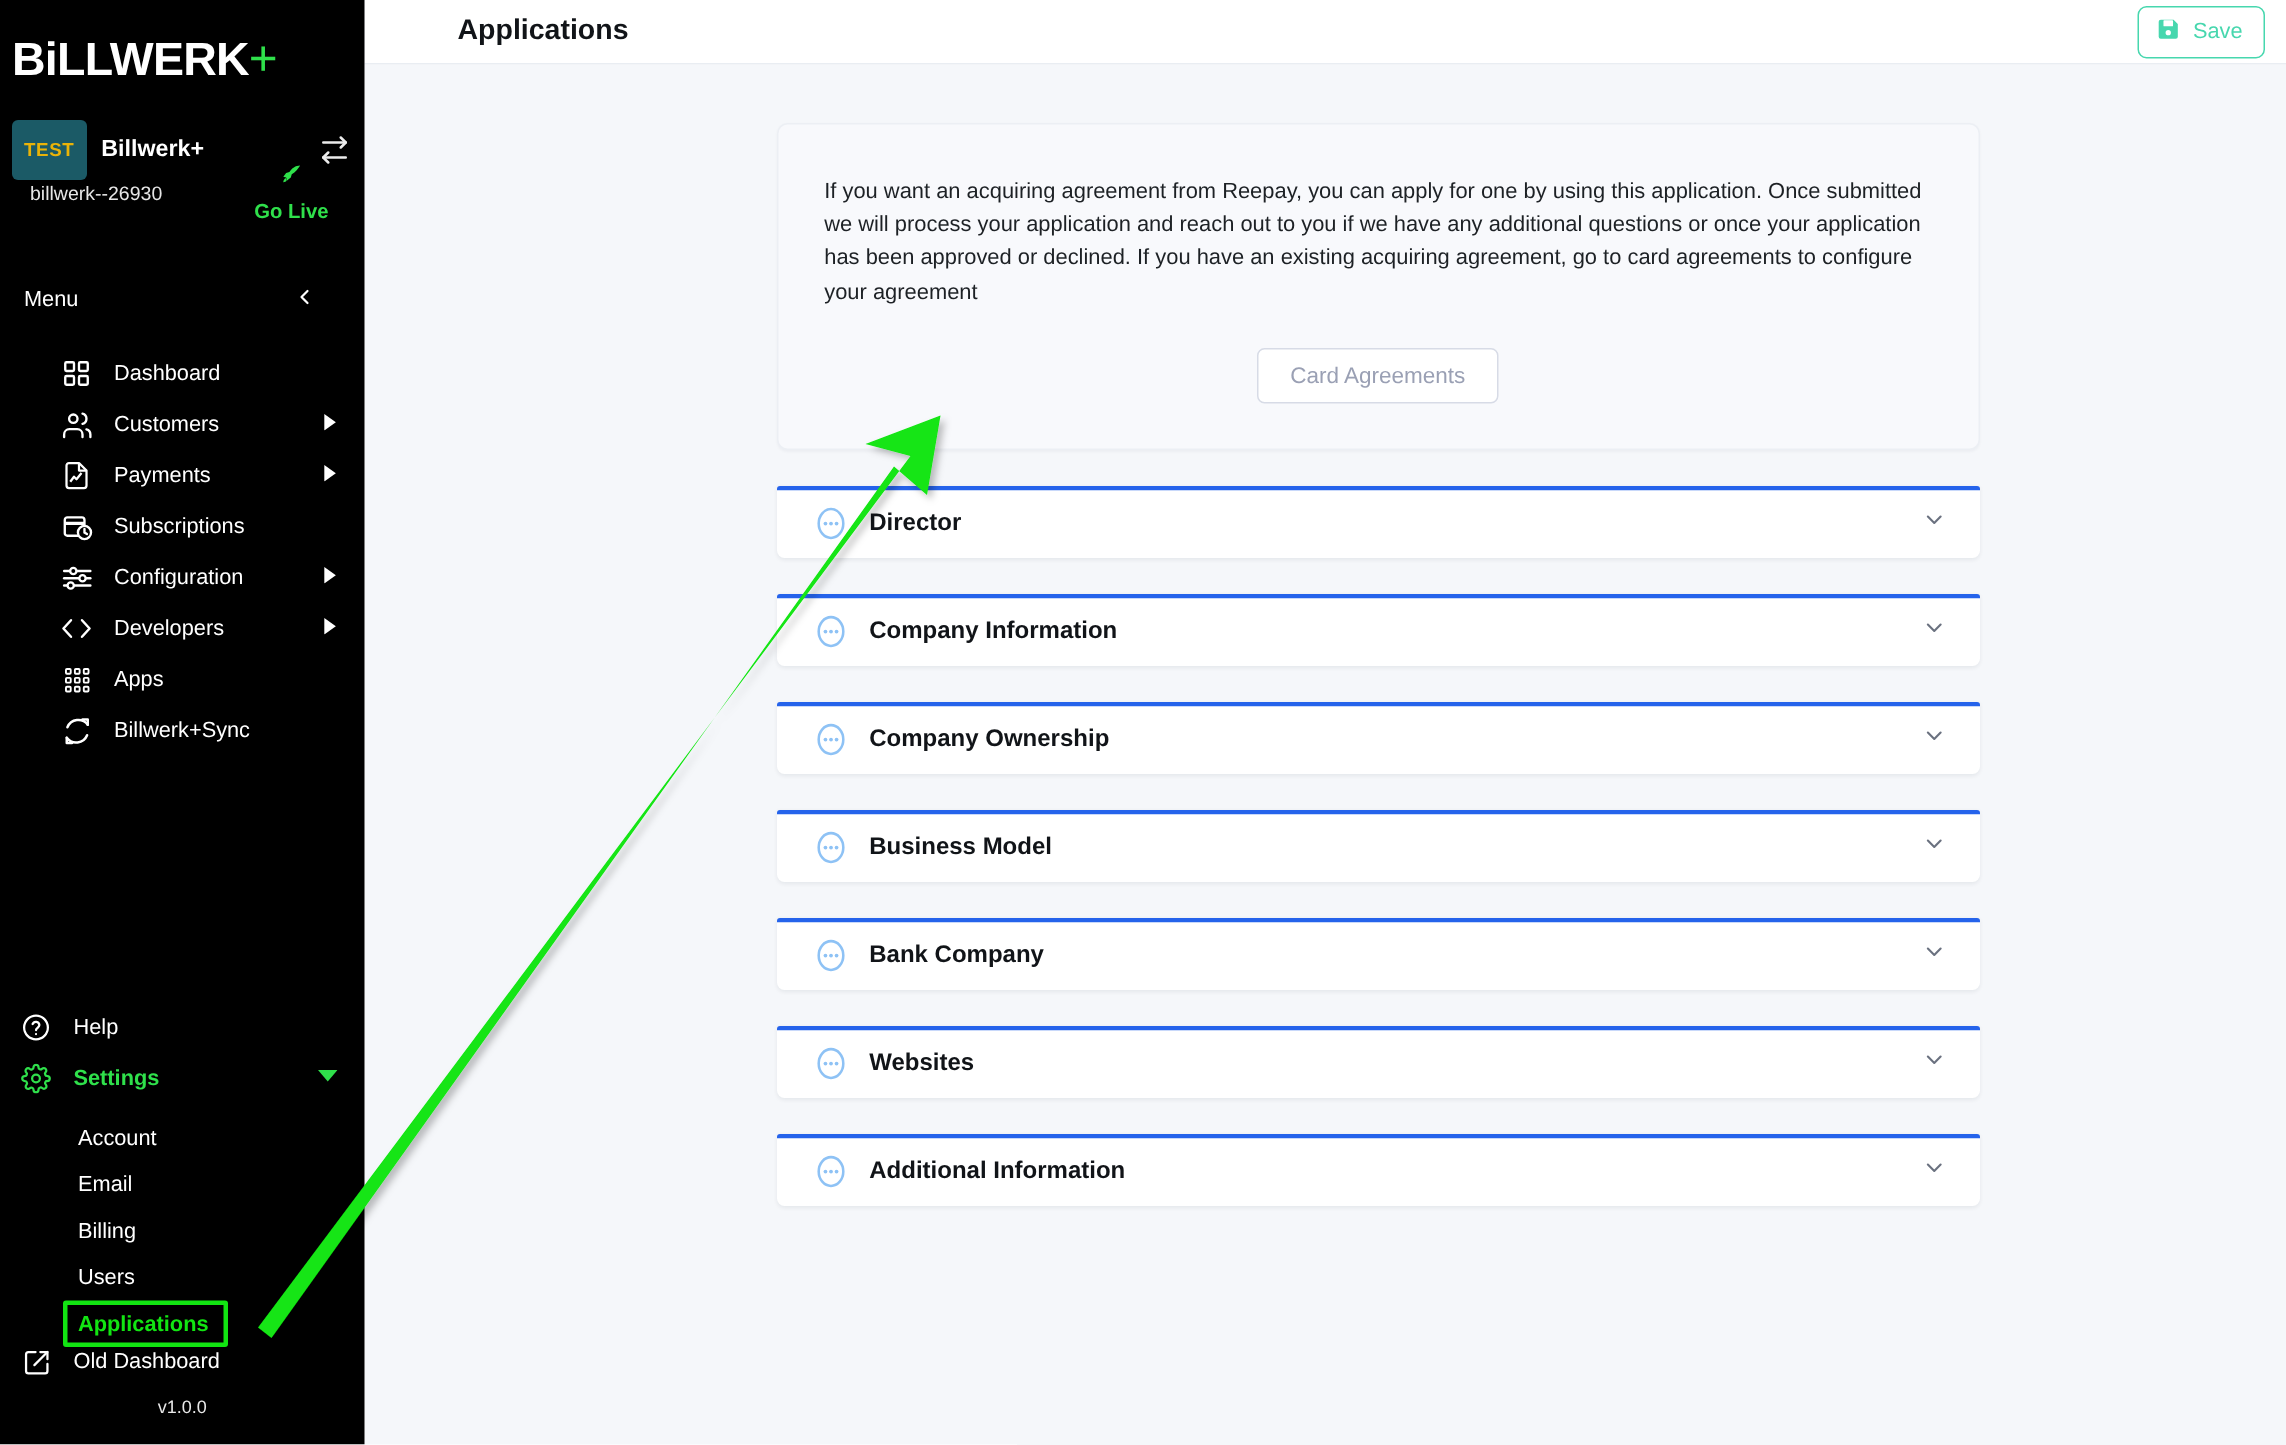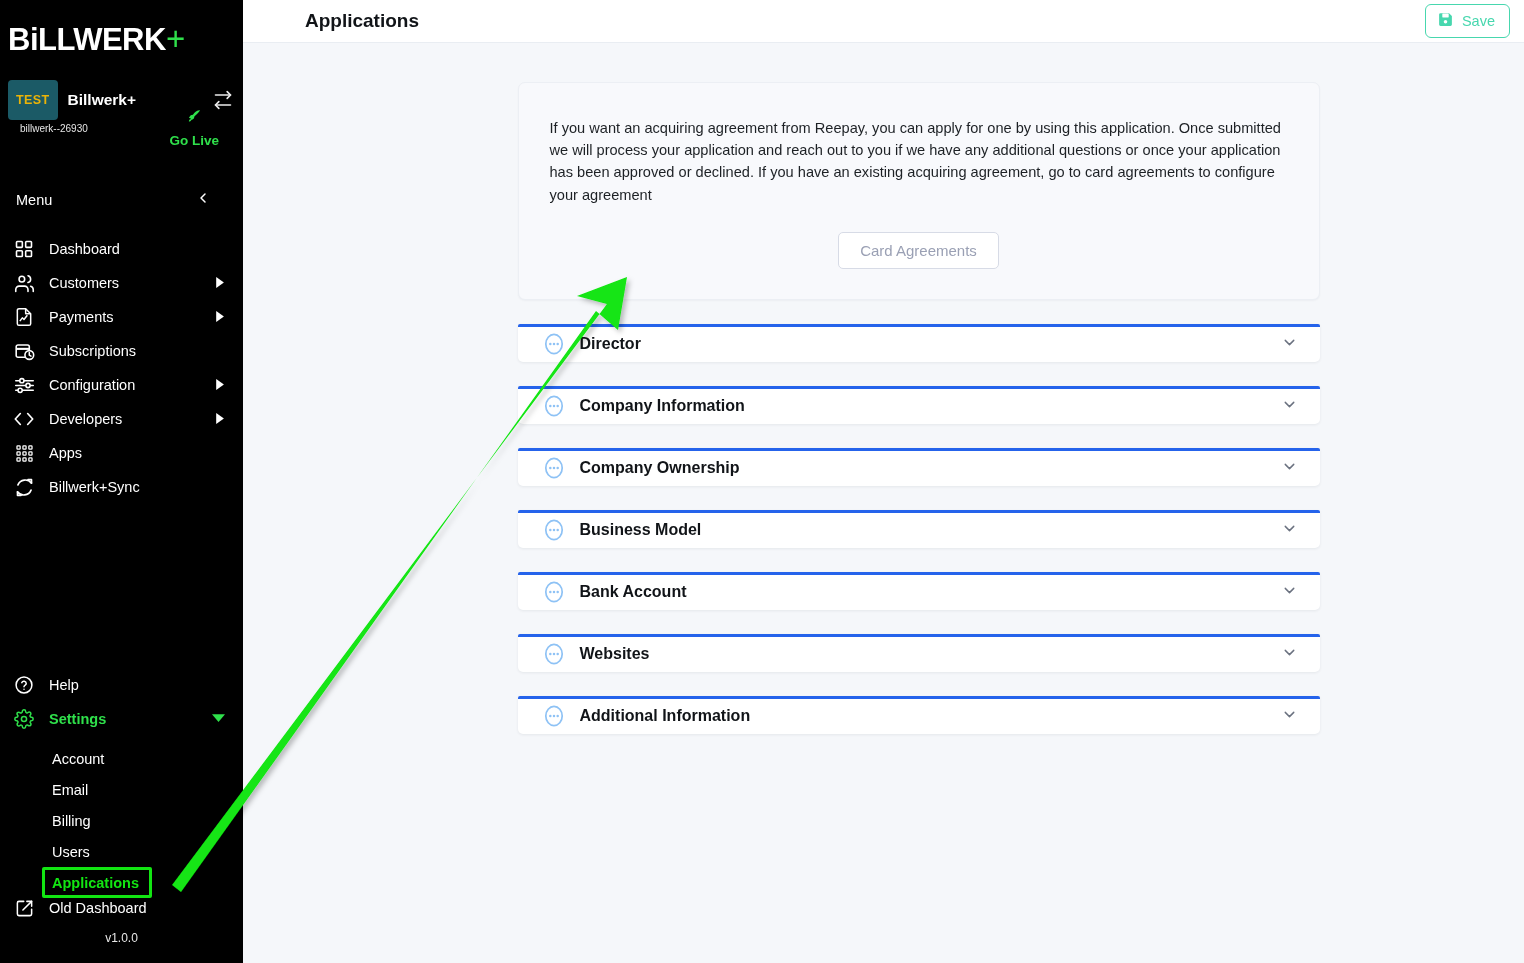--- a/index.html
+++ b/index.html
@@ -60,21 +60,21 @@
     line-height: 1;
   }
   .acct-name { font-size: 15.5px; font-weight: 600; }
   .swap-icon { margin-left: auto; width: 20px; height: 20px; opacity: .92; }
   .account-row2 {
     display: flex;
     align-items: center;
     margin-top: 4px;
     height: 20px;
   }
-  .acct-id { font-size: 10px; color: #e6e6e6; padding-left: 12px; }
+  .acct-id { font-size: 13px; color: #e6e6e6; padding-left: 12px; }
   .go-live {
     margin-left: auto;
     display: flex;
     align-items: center;
     gap: 6px;
     color: #2fe04b;
     font-size: 13.5px;
     font-weight: 700;
     padding-right: 14px;
     cursor: pointer;
@@ -84,21 +84,21 @@
   .menu-head {
     display: flex;
     align-items: center;
     padding: 0 32px 0 16px;
     height: 36px;
     margin-top: 44px;
   }
   .menu-head .label { font-size: 14.5px; color: #ffffff; }
   .menu-head .collapse { margin-left: auto; cursor: pointer; }
 
-  .nav { margin-top: 14px; }
+  .nav { margin-top: 14px; margin-left: 27px; }
   .nav-item {
     display: flex;
     align-items: center;
     height: 34px;
     padding: 0 18px 0 13px;
     cursor: pointer;
     gap: 14px;
   }
   .nav-item .ico { width: 22px; height: 22px; flex: 0 0 22px; display:flex; align-items:center; justify-content:center;}
   .nav-item .txt { font-size: 14.5px; color: #ffffff; }
@@ -205,21 +205,21 @@
     padding: 9px 21px;
     cursor: pointer;
     font-family: "Liberation Sans", sans-serif;
   }
 
   .accordion {
     background: #ffffff;
     border-top: 3px solid #2563eb;
     border-radius: 2px 2px 5px 5px;
     margin-top: 24px;
-    height: 38px;
+    height: 48px;
     display: flex;
     align-items: center;
     padding: 0 22px 0 24px;
     box-shadow: 0 1px 3px rgba(16,24,40,0.07);
     cursor: pointer;
   }
   .accordion .dots-icon { width: 24px; height: 24px; flex: 0 0 24px; margin-right: 14px; }
   .accordion .acc-title { font-size: 16px; font-weight: 600; color: #111418; }
   .accordion .chev { margin-left: auto; }
 
@@ -538,21 +538,21 @@
                   <polyline points="6 9 12 15 18 9"></polyline>
                 </svg></span>
             </div>
             <div class="accordion">
               <span class="dots-icon"><svg width="24" height="24" viewBox="0 0 24 24" fill="none">
                   <ellipse cx="12" cy="12" rx="8.2" ry="9.6" stroke="#8ec2f5" stroke-width="1.7"></ellipse>
                   <circle cx="8.3" cy="12" r="1.25" fill="#8ec2f5"></circle>
                   <circle cx="12" cy="12" r="1.25" fill="#8ec2f5"></circle>
                   <circle cx="15.7" cy="12" r="1.25" fill="#8ec2f5"></circle>
                 </svg></span>
-              <span class="acc-title">Bank Account</span>
+              <span class="acc-title">Bank Company</span>
               <span class="chev"><svg width="17" height="17" viewBox="0 0 24 24" fill="none" stroke="#6b7280" stroke-width="2" stroke-linecap="round" stroke-linejoin="round">
                   <polyline points="6 9 12 15 18 9"></polyline>
                 </svg></span>
             </div>
             <div class="accordion">
               <span class="dots-icon"><svg width="24" height="24" viewBox="0 0 24 24" fill="none">
                   <ellipse cx="12" cy="12" rx="8.2" ry="9.6" stroke="#8ec2f5" stroke-width="1.7"></ellipse>
                   <circle cx="8.3" cy="12" r="1.25" fill="#8ec2f5"></circle>
                   <circle cx="12" cy="12" r="1.25" fill="#8ec2f5"></circle>
                   <circle cx="15.7" cy="12" r="1.25" fill="#8ec2f5"></circle>

